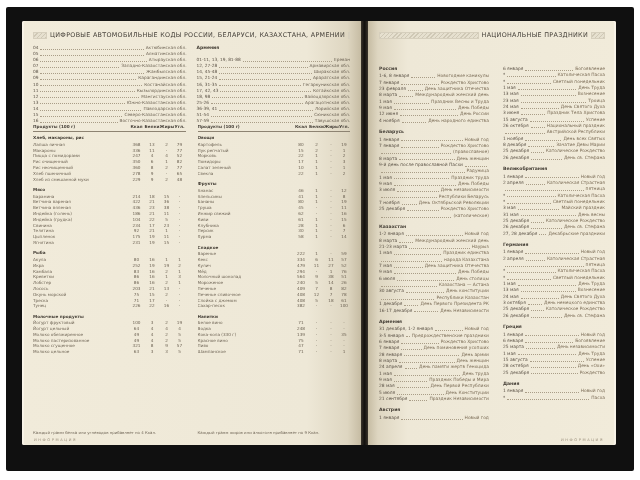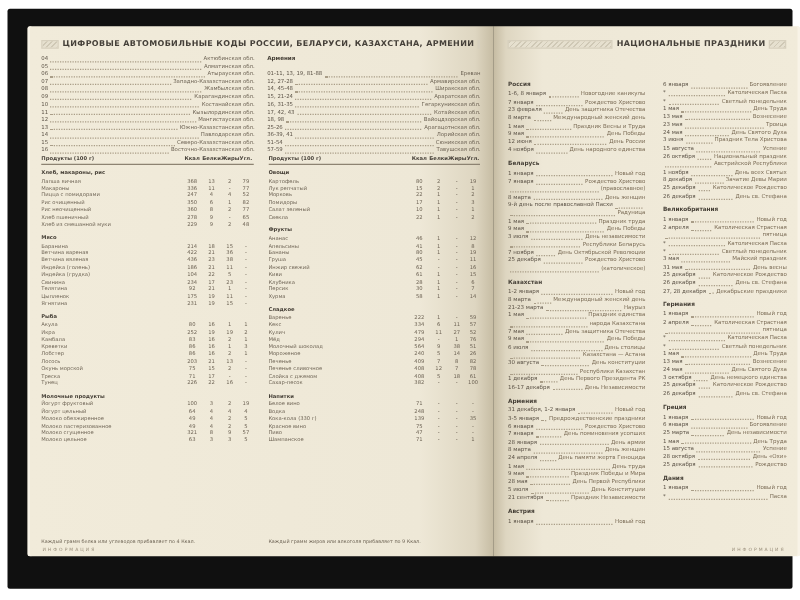--- a/index.html
+++ b/index.html
@@ -10,21 +10,21 @@
   .page{flex:1;position:relative;display:flex;flex-direction:column;padding:8px 11px 10px 11px;box-sizing:border-box;}
   .page-left{background:linear-gradient(90deg,#f1ebda 0%,#eee8d7 84%,#ded6c1 96%,#c6bca3 100%);border-radius:2px 0 0 2px;box-shadow:inset 2px 0 0 #f8f3e7;}
   .page-right{background:linear-gradient(90deg,#c6bca3 0%,#ded6c1 4%,#eee8d7 16%,#f1ebda 100%);border-radius:0 2px 2px 0;box-shadow:inset -2px 0 0 #f8f3e7;gap:21px;}
   .spine{width:7px;background:linear-gradient(90deg,#3a342b,#14120f 45%,#14120f 55%,#3a342b);}
 
   
   .titlebar{display:flex;align-items:center;gap:3px;margin:2px 0 6px 0;}
   .hatch{height:7px;background:repeating-linear-gradient(-45deg,#cfc8b5 0 1px,#e6e0cf 1px 3px);border:1px solid #d6cfbd;box-sizing:border-box;}
   .hatch.short{width:14px;}
   .hatch.long{flex:1;}
-  .sec-title{font-size:6.4px;font-weight:bold;color:#46413a;letter-spacing:0.3px;white-space:nowrap;}
+  .sec-title{font-size:6.4px;font-weight:normal;color:#46413a;letter-spacing:0.3px;white-space:nowrap;}
 
   
   .lr{display:flex;align-items:baseline;}
   .lr .dots{flex:1;margin:0 2px;border-bottom:1px dotted #a99d87;align-self:flex-end;margin-bottom:1.5px;min-width:4px;}
 
   
   .codes{display:flex;gap:10px;}
   .cd-col{flex:1;display:flex;flex-direction:column;}
   .cd-row{height:6.1px;font-size:4.3px;color:#6f6556;}
   .cd-row .d{color:#5c5347;}

